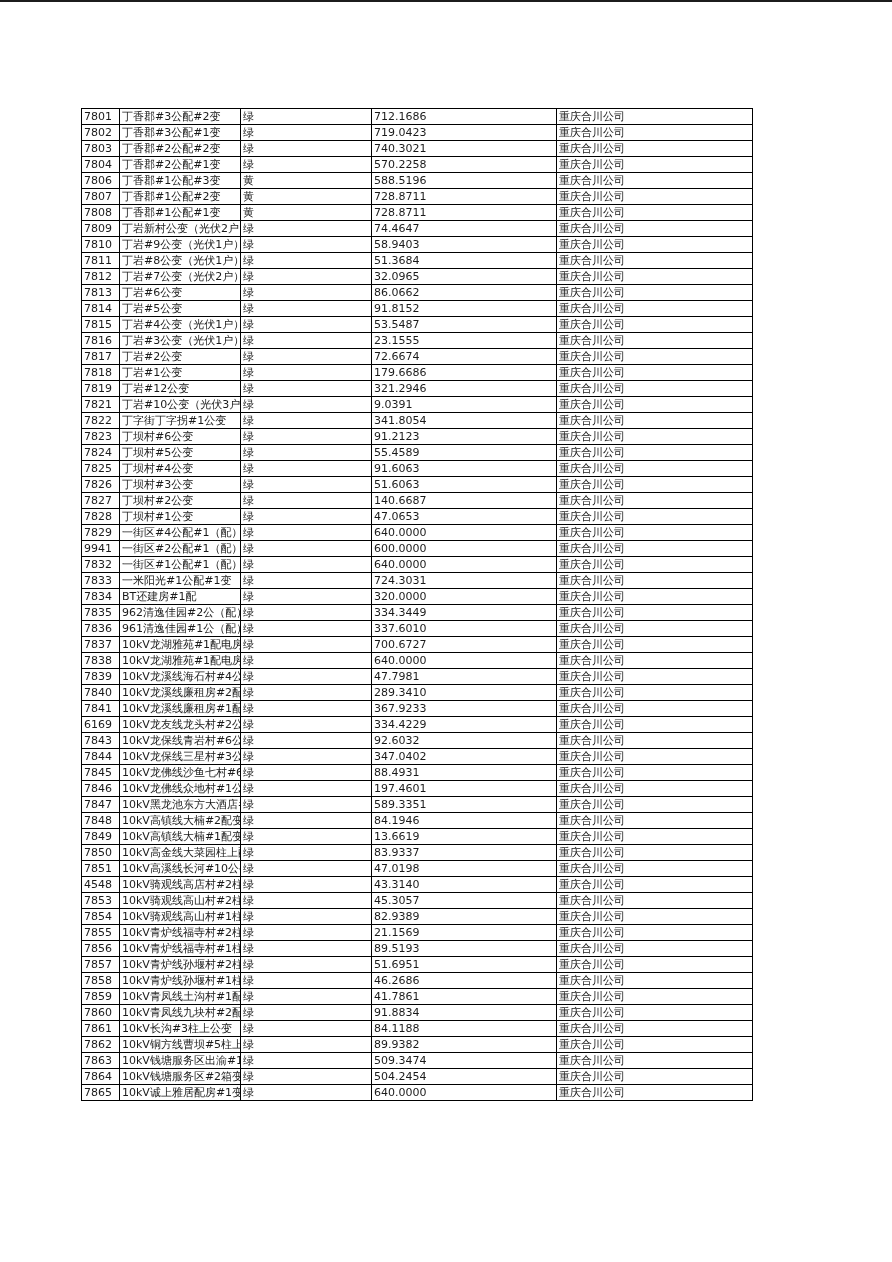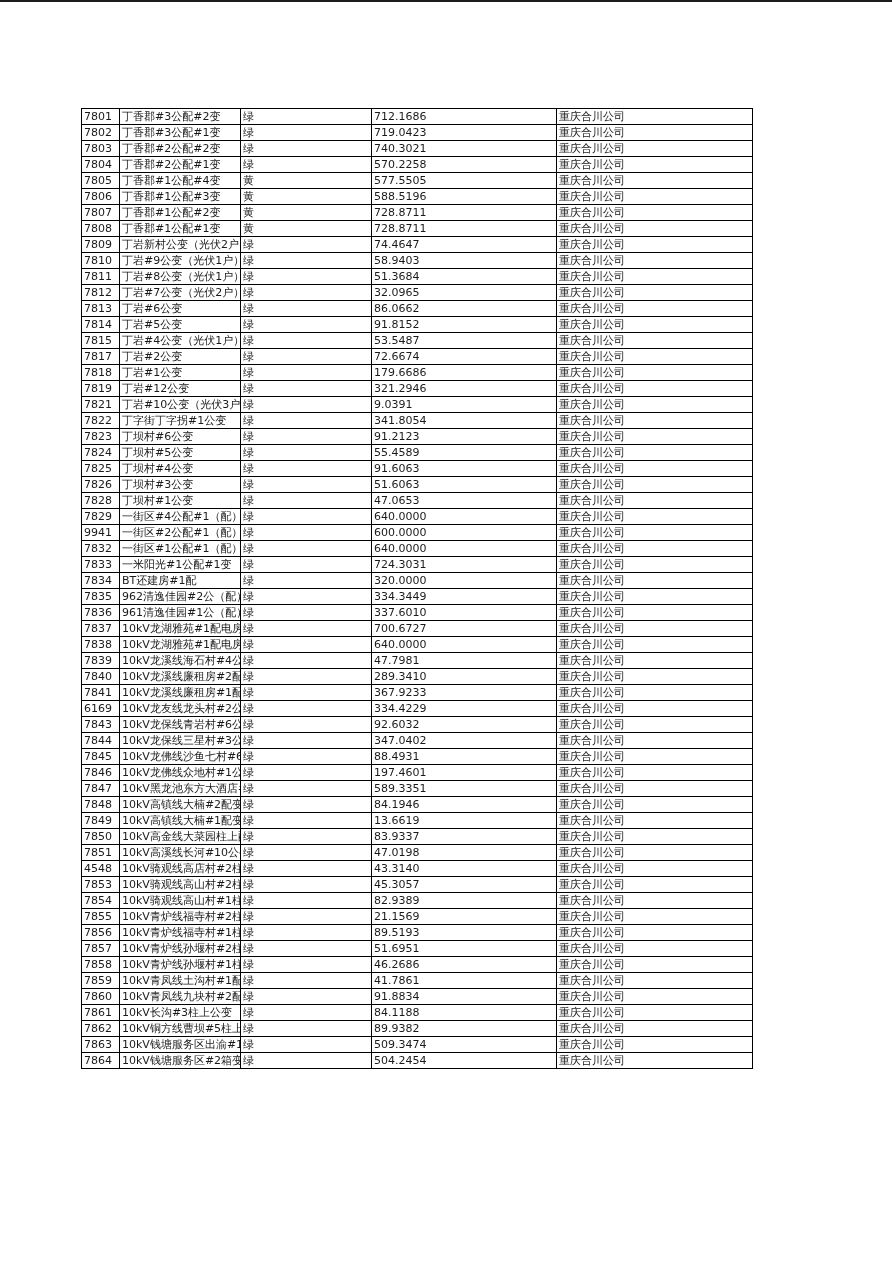--- a/index.html
+++ b/index.html
@@ -78,27 +78,20 @@
           <td class="col-company">重庆合川公司</td>
         </tr>
         <tr>
           <td class="col-id">7804</td>
           <td class="col-name">丁香郡#2公配#1变</td>
           <td class="col-status">绿</td>
           <td class="col-value">570.2258</td>
           <td class="col-company">重庆合川公司</td>
         </tr>
         <tr>
-          <td class="col-id">7805</td>
-          <td class="col-name">丁香郡#1公配#4变</td>
-          <td class="col-status">黄</td>
-          <td class="col-value">577.5505</td>
-          <td class="col-company">重庆合川公司</td>
-        </tr>
-        <tr>
           <td class="col-id">7806</td>
           <td class="col-name">丁香郡#1公配#3变</td>
           <td class="col-status">黄</td>
           <td class="col-value">588.5196</td>
           <td class="col-company">重庆合川公司</td>
         </tr>
         <tr>
           <td class="col-id">7807</td>
           <td class="col-name">丁香郡#1公配#2变</td>
           <td class="col-status">黄</td>
@@ -155,20 +148,27 @@
           <td class="col-company">重庆合川公司</td>
         </tr>
         <tr>
           <td class="col-id">7815</td>
           <td class="col-name">丁岩#4公变（光伏1户）</td>
           <td class="col-status">绿</td>
           <td class="col-value">53.5487</td>
           <td class="col-company">重庆合川公司</td>
         </tr>
         <tr>
+          <td class="col-id">7816</td>
+          <td class="col-name">丁岩#3公变（光伏1户）</td>
+          <td class="col-status">绿</td>
+          <td class="col-value">23.1555</td>
+          <td class="col-company">重庆合川公司</td>
+        </tr>
+        <tr>
           <td class="col-id">7817</td>
           <td class="col-name">丁岩#2公变</td>
           <td class="col-status">绿</td>
           <td class="col-value">72.6674</td>
           <td class="col-company">重庆合川公司</td>
         </tr>
         <tr>
           <td class="col-id">7818</td>
           <td class="col-name">丁岩#1公变</td>
           <td class="col-status">绿</td>
@@ -218,20 +218,27 @@
           <td class="col-company">重庆合川公司</td>
         </tr>
         <tr>
           <td class="col-id">7826</td>
           <td class="col-name">丁坝村#3公变</td>
           <td class="col-status">绿</td>
           <td class="col-value">51.6063</td>
           <td class="col-company">重庆合川公司</td>
         </tr>
         <tr>
+          <td class="col-id">7827</td>
+          <td class="col-name">丁坝村#2公变</td>
+          <td class="col-status">绿</td>
+          <td class="col-value">140.6687</td>
+          <td class="col-company">重庆合川公司</td>
+        </tr>
+        <tr>
           <td class="col-id">7828</td>
           <td class="col-name">丁坝村#1公变</td>
           <td class="col-status">绿</td>
           <td class="col-value">47.0653</td>
           <td class="col-company">重庆合川公司</td>
         </tr>
         <tr>
           <td class="col-id">7829</td>
           <td class="col-name">一街区#4公配#1（配）</td>
           <td class="col-status">绿</td>
@@ -467,17 +474,24 @@
           <td class="col-name">10kV钱塘服务区出渝#1箱</td>
           <td class="col-status">绿</td>
           <td class="col-value">509.3474</td>
           <td class="col-company">重庆合川公司</td>
         </tr>
         <tr>
           <td class="col-id">7864</td>
           <td class="col-name">10kV钱塘服务区#2箱变#</td>
           <td class="col-status">绿</td>
           <td class="col-value">504.2454</td>
+          <td class="col-company">重庆合川公司</td>
+        </tr>
+        <tr>
+          <td class="col-id">7865</td>
+          <td class="col-name">10kV诚上雅居配房#1变</td>
+          <td class="col-status">绿</td>
+          <td class="col-value">640.0000</td>
           <td class="col-company">重庆合川公司</td>
         </tr>
       </tbody>
   </table>
 </div>
 
 </body></html>

